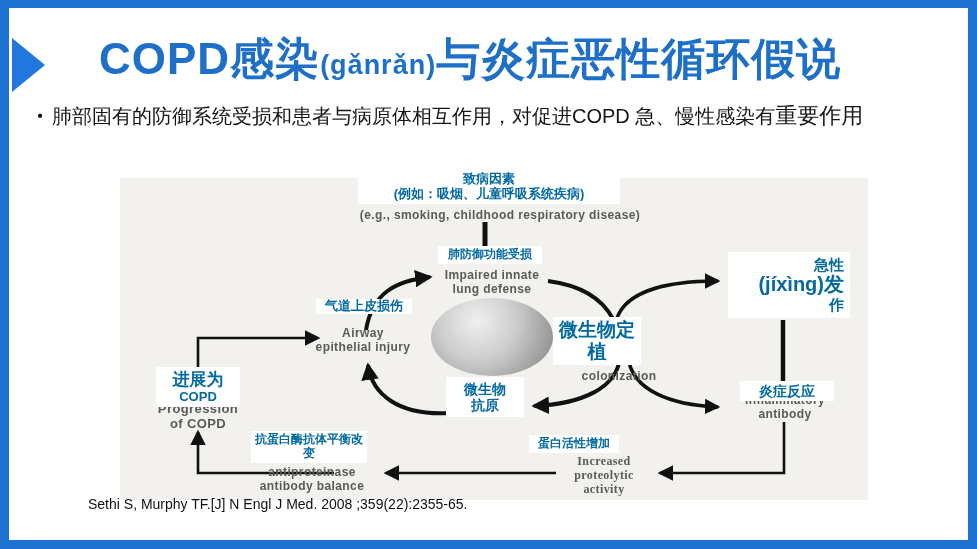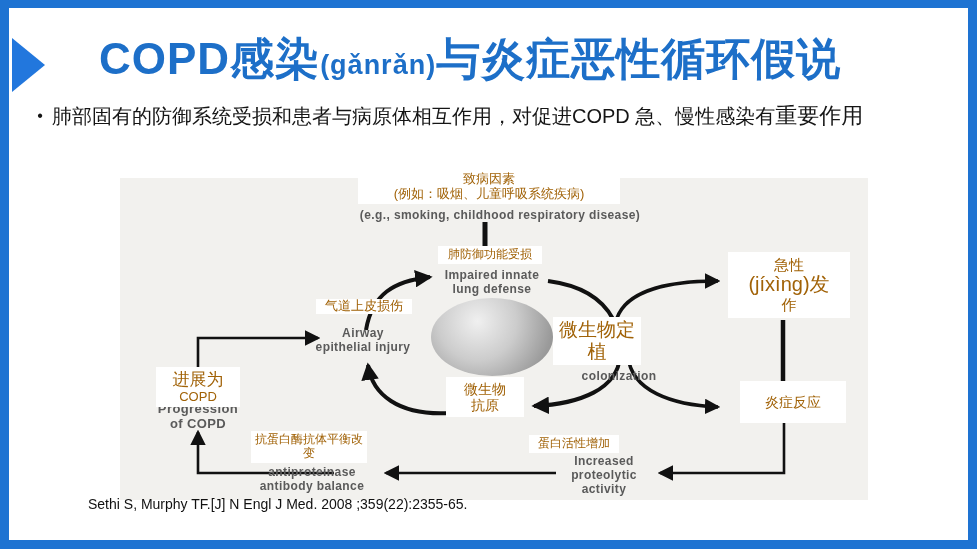--- a/index.html
+++ b/index.html
@@ -37,21 +37,21 @@
   .bullet-row .b-sp{margin-left:0;}
   
   .diagram{
     position:absolute;left:111px;top:170px;width:748px;height:322px;
     background:#f2f1ee;
   }
   .diagram svg{position:absolute;left:0;top:0;z-index:1;}
   .lbl{position:absolute;line-height:1.15;}
   .whitebox{
     background:#ffffff;z-index:3;text-align:center;
-    color:#a16207;font-weight:normal;
+    color:#0369a1;font-weight:bold;
   }
   .entext{
     z-index:2;text-align:center;color:#5a5a5a;font-weight:bold;
     font-size:12px;letter-spacing:0.4px;
   }
   .sphere{
     position:absolute;left:311px;top:120px;width:122px;height:78px;z-index:2;
     border-radius:50%;
     background:radial-gradient(circle at 38% 30%, #f0f0f0 0%, #cccccc 42%, #9a9a9a 80%, #8e8e8e 100%);
   }
@@ -132,49 +132,49 @@
     </div>
 
     <div class="lbl whitebox" style="left:433px;top:139px;width:88px;font-size:19px;padding:2px 0;">微生物定植</div>
     <div class="lbl entext" style="left:444px;top:164px;width:110px;margin-top:28px;">colonization</div>
 
     <div class="lbl whitebox" style="left:326px;top:199px;width:78px;font-size:14px;padding:4px 0;">
       <div>微生物</div>
       <div>抗原</div>
     </div>
 
-    <div class="lbl whitebox" style="left:608px;top:74px;width:110px;text-align:center;padding:4px 6px;">
+    <div class="lbl whitebox" style="left:608px;top:74px;width:110px;text-align:right;padding:4px 6px;">
       <div style="font-size:15px;">急性</div>
       <div style="font-size:20px;">(jíxìng)发</div>
       <div style="font-size:15px;">作</div>
     </div>
 
     <div class="lbl entext" style="left:605px;top:216px;width:120px;">
       <div>inflammatory</div>
       <div>antibody</div>
     </div>
-    <div class="lbl whitebox" style="left:620px;top:203px;width:106px;font-size:14px;padding:13px 0;">炎症反应</div>
+    <div class="lbl whitebox" style="left:620px;top:203px;width:94px;font-size:14px;padding:2px 0;">炎症反应</div>
 
     <div class="lbl entext" style="left:30px;top:224px;width:96px;font-size:13px;">
       <div>Progression</div>
       <div>of COPD</div>
     </div>
     <div class="lbl whitebox" style="left:131px;top:253px;width:116px;font-size:12px;padding:2px 0;">抗蛋白酶抗体平衡改变</div>
 
     <div class="lbl whitebox" style="left:36px;top:189px;width:84px;padding:3px 0;">
       <div style="font-size:17px;">进展为</div>
       <div style="font-size:13px;">COPD</div>
     </div>
     <div class="lbl entext" style="left:136px;top:288px;width:112px;">
       <div>antiproteinase</div>
       <div>antibody balance</div>
     </div>
 
     <div class="lbl whitebox" style="left:409px;top:257px;width:90px;font-size:12px;padding:2px 0;">蛋白活性增加</div>
-    <div class="lbl entext" style="left:434px;top:277px;width:100px;">
+    <div class="lbl entext" style="left:434px;top:277px;width:100px;font-family:Liberation Serif, serif;">
       <div>Increased</div>
       <div>proteolytic</div>
       <div>activity</div>
     </div>
 
   </div>
 
   <div class="citation">Sethi S, Murphy TF.[J] N Engl J Med. 2008 ;359(22):2355-65.</div>
 
 </div>

